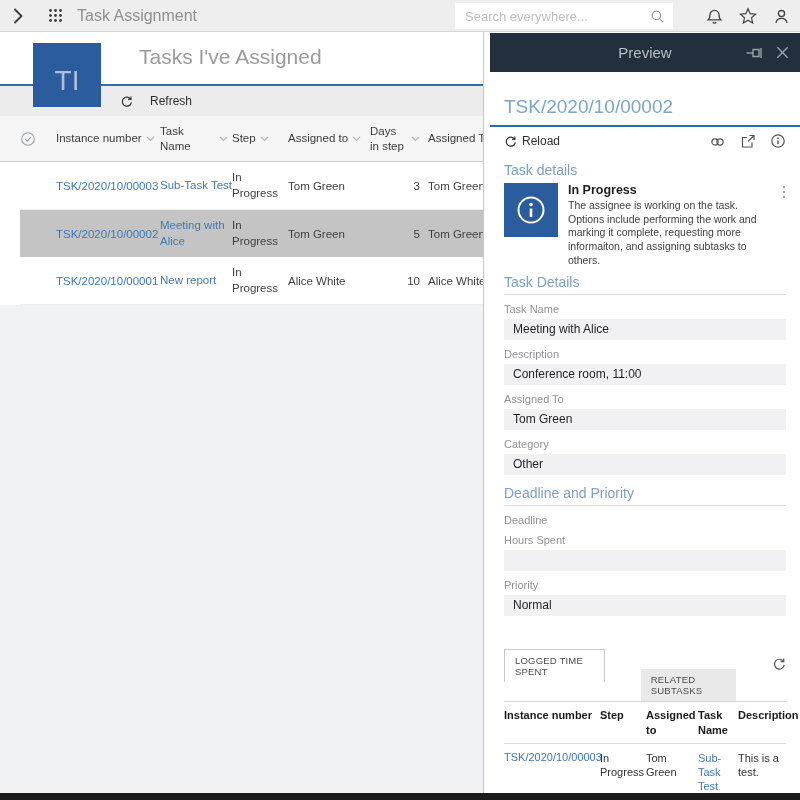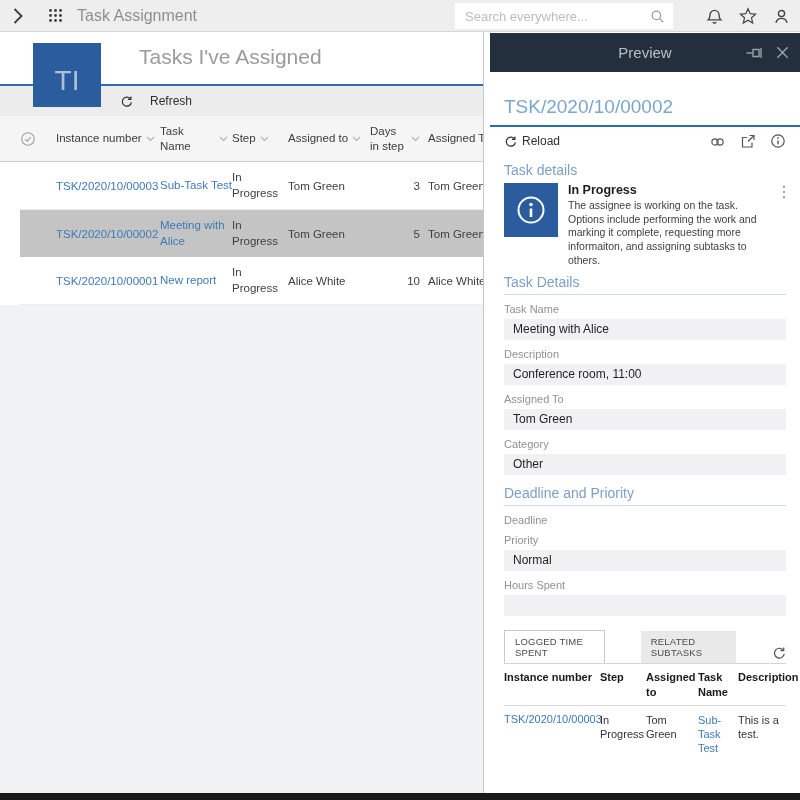--- a/index.html
+++ b/index.html
@@ -75,24 +75,24 @@
     align-items:center; justify-content:center; }
   .status-name { font-size:12.5px; font-weight:bold; color:#1d1d1d; }
   .status-desc { font-size:10.5px; color:#3e3e3e; line-height:1.3; margin-top:2px; }
   .status-dots { position:absolute; right:0; top:2px; cursor:pointer; display:flex; }
   .field { margin-top:8px; }
   .f-label { font-size:11px; color:#909194; }
   .f-value { margin-top:4px; background:#f1f1f4; min-height:21px; line-height:21px;
     padding-left:9px; font-size:12px; color:#1f1f1f; }
   .dp { margin-top:10px; }
 
-  .sub-tabs { margin-top:14px; display:flex; align-items:flex-end; border-bottom:1px solid #d5d5d5;gap:36px; }
+  .sub-tabs { margin-top:14px; display:flex; align-items:center; border-bottom:1px solid #d5d5d5;gap:36px; }
   .sub-tab { font-size:9.5px; letter-spacing:.2px; color:#4a4a4a; padding:5px 10px; cursor:pointer; }
   .sub-tab.inactive { background:#fff; border:1px solid #c9c9c9; border-bottom:none; }
-  .sub-tab.active { background:#e9e9ea; }
+  .sub-tab.active { background:#e9e9ea;margin-top:39px; }
   .sub-tabs .t-refresh { margin-left:auto; margin-bottom:3px; display:flex; cursor:pointer; }
   .sub-thead { display:flex; font-size:11px; font-weight:bold; color:#1a1a1a;
     border-bottom:1px solid #dadada; padding:6px 0; }
   .sub-tr { display:flex; font-size:11px; color:#333; padding:7px 0; }
   .s-inst { width:96px; flex:none; padding-right:4px; }
   .s-step { width:46px; flex:none; line-height:1.3; }
   .s-asg  { width:52px; flex:none; line-height:1.3; }
   .s-task { width:40px; flex:none; line-height:1.3; }
   .s-desc { flex:1; white-space:nowrap; line-height:1.3; }
   .sub-tr .s-desc { white-space:normal; }
@@ -358,26 +358,26 @@
     <div class="field">
       <div class="f-label">Category</div>
       <div class="f-value">Other</div>
     </div>
 
     <div class="pv-h bordered dp">Deadline and Priority</div>
     <div class="field">
       <div class="f-label">Deadline</div>
     </div>
     <div class="field">
+      <div class="f-label">Hours Spent</div>
+      <div class="f-value"></div>
+    </div>
+    <div class="field">
       <div class="f-label">Priority</div>
       <div class="f-value">Normal</div>
-    </div>
-    <div class="field">
-      <div class="f-label">Hours Spent</div>
-      <div class="f-value"></div>
     </div>
 
     <div class="sub-tabs">
       <div class="sub-tab inactive">LOGGED TIME SPENT</div>
       <div class="sub-tab active">RELATED SUBTASKS</div>
       <span class="t-refresh">
         <svg width="14" height="14" viewBox="0 0 16 16">
             <path d="M13.2 5.2 A5.6 5.6 0 1 0 14 9" fill="none" stroke="#555" stroke-width="1.4"></path>
             <path d="M13.4 1.8 L13.4 5.4 L9.8 5.4" fill="none" stroke="#555" stroke-width="1.4"></path>
           </svg>

